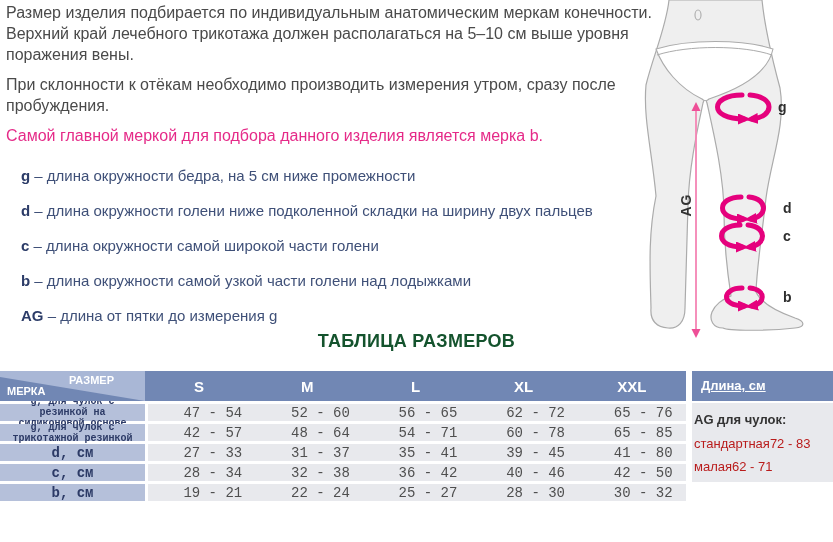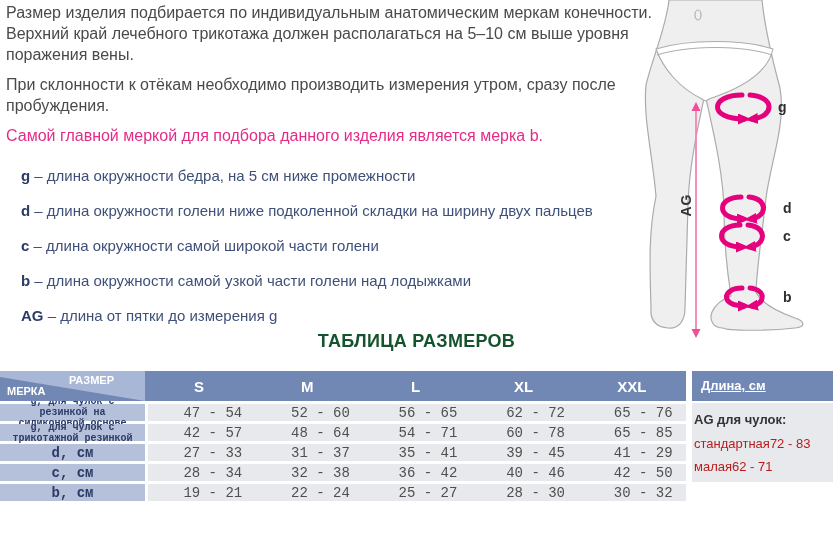--- a/index.html
+++ b/index.html
@@ -167,21 +167,21 @@
       <div class="cell">54 - 71</div>
       <div class="cell">60 - 78</div>
       <div class="cell">65 - 85</div>
     </div>
     <div class="trow">
       <div class="rlabel big">d, см</div>
       <div class="cell">27 - 33</div>
       <div class="cell">31 - 37</div>
       <div class="cell">35 - 41</div>
       <div class="cell">39 - 45</div>
-      <div class="cell">41 - 29</div>
+      <div class="cell">41 - 80</div>
     </div>
     <div class="trow">
       <div class="rlabel big">c, см</div>
       <div class="cell">28 - 34</div>
       <div class="cell">32 - 38</div>
       <div class="cell">36 - 42</div>
       <div class="cell">40 - 46</div>
       <div class="cell">42 - 50</div>
     </div>
     <div class="trow">

